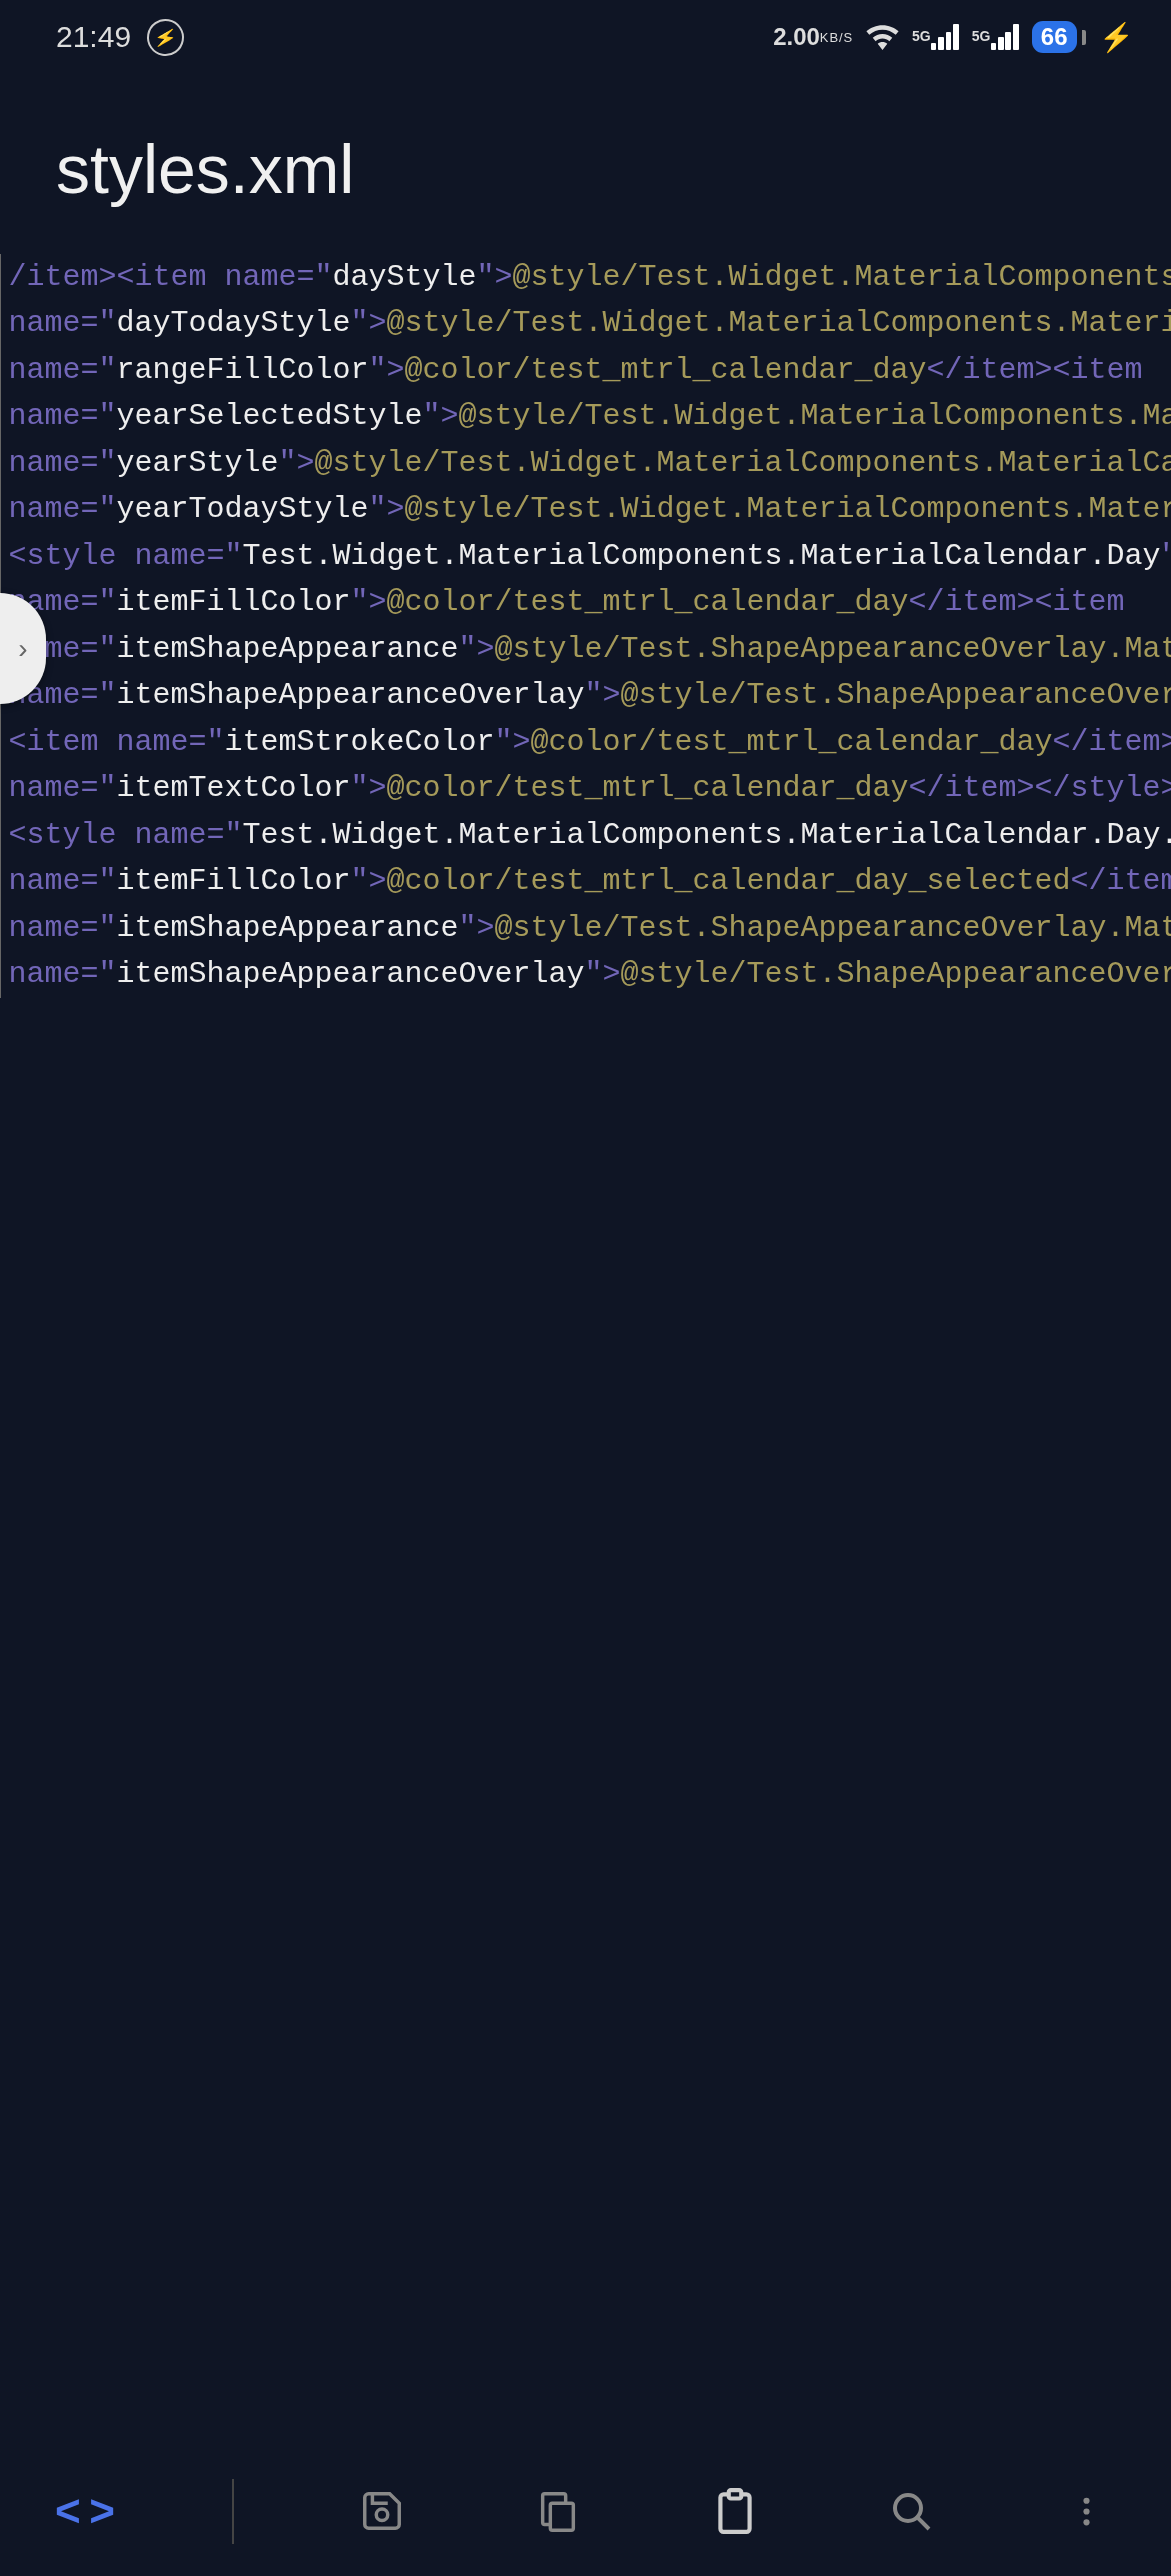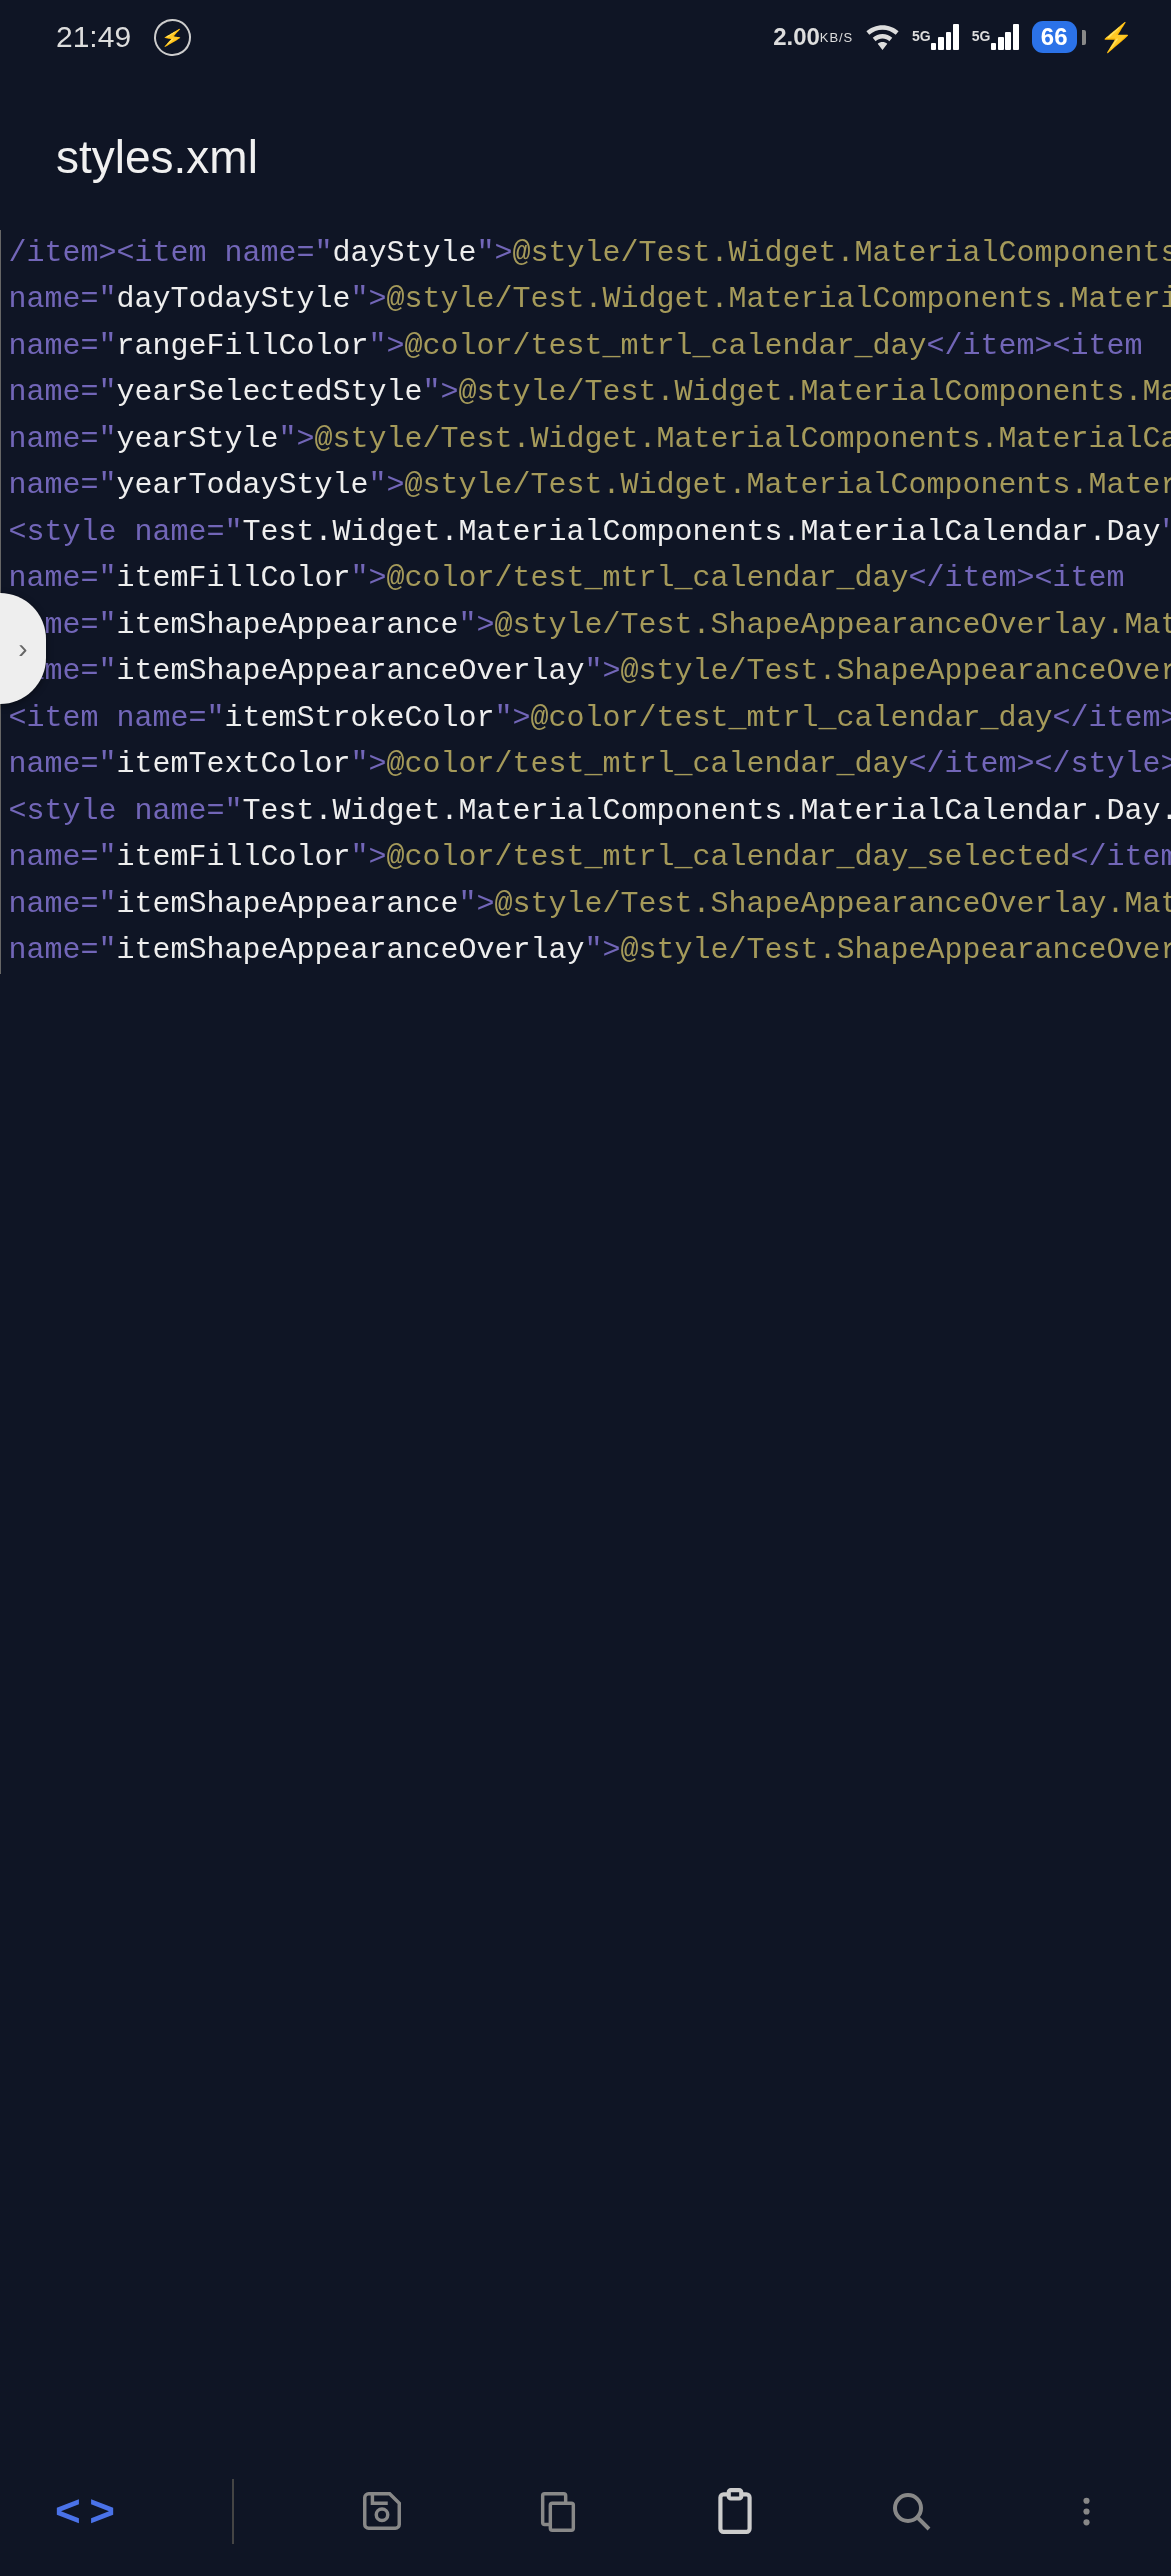--- a/index.html
+++ b/index.html
@@ -1,35 +1,35 @@
 <!DOCTYPE html>
 <html style="font-size:15px"><head>
 <meta charset="utf-8">
 <style>
   html,body{margin:0;padding:0;background:#0f1525;color:#fff;font-family:'Segoe UI',Arial,sans-serif;width:1171px;height:2576px;overflow:hidden;}
   .status-bar{display:flex;justify-content:space-between;align-items:center;padding:18.5px 37px 9.3px 56px;font-size:30px;font-weight:500;color:#ddd;}
-  .status-left{display:flex;align-items:center;gap:23px;}
+  .status-left{display:flex;align-items:center;gap:16px;}
   .status-right{display:flex;align-items:center;gap:13px;}
   .nc-icon{width:33px;height:33px;border:2.3px solid #ccc;border-radius:50%;display:flex;align-items:center;justify-content:center;font-size:18.5px;transform:rotate(10deg);color:#ccc;}
   .kbs-block{display:flex;flex-direction:row;align-items:center;line-height:1;font-size:24px;font-weight:700;}
   .kbs-block .sub{font-size:13px;font-weight:400;letter-spacing:0.9px;}
   .wifi-icon{width:33px;height:33px;}
   .sig-block{display:flex;flex-direction:row;align-items:center;line-height:1;}
   .sig-block .label{font-size:14px;font-weight:700;margin-bottom:1.9px;}
   .bars{display:flex;align-items:flex-end;gap:1.9px;height:26px;}
   .bars span{width:5.6px;background:#fff;border-radius:0.9px;}
   .bars span:nth-child(1){height:7.4px;}
   .bars span:nth-child(2){height:13px;}
   .bars span:nth-child(3){height:18.5px;}
   .bars span:nth-child(4){height:26px;}
   .battery{display:flex;align-items:center;gap:5.6px;}
   .battery-box{background:#2b72e8;color:#fff;font-weight:800;font-size:24px;padding:1.9px 9.3px;border-radius:11px;position:relative;}
   .battery-cap{width:3.7px;height:15px;background:#888;border-radius:0 1.9px 1.9px 0;}
   .bolt{font-size:28px;color:#ddd;}
-  .title{font-size:46px;font-weight:500;color:#f0f0f0;padding:65px 0 46px 56px;}
+  .title{font-size:68px;font-weight:500;color:#f0f0f0;padding:65px 0 46px 56px;}
   .editor{display:flex;font-family:Consolas,'Courier New',monospace;font-size:30px;line-height:1.55;padding-left:0;}
   .gutter{width:95px;flex-shrink:0;text-align:right;color:#a59a5a;padding-right:7.4px;}
   .gutter-line{height:46px;}
   .code-area{flex:1;border-left:1.9px solid #666;padding-left:7.4px;padding-right:1.9px;word-wrap:break-word;overflow-wrap:break-word;white-space:normal;}
   .code-area p{margin:0;padding:0;}
   .tag{color:#7266b8;}
   .name{color:#eeeeee;margin-top:48px;}
   .val{color:#a59a5a;}
   .side-handle{position:absolute;left:0;top:593px;width:46px;height:111px;background:#eee;border-radius:0 56px 56px 0;display:flex;align-items:center;justify-content:center;color:#666;font-size:28px;box-shadow:0 1.9px 7.4px rgba(0,0,0,0.4);}
   .bottom-bar{position:absolute;bottom:0;left:0;right:0;height:130px;display:flex;align-items:center;padding:0 56px 0 56px;color:#999;justify-content:space-between;}

